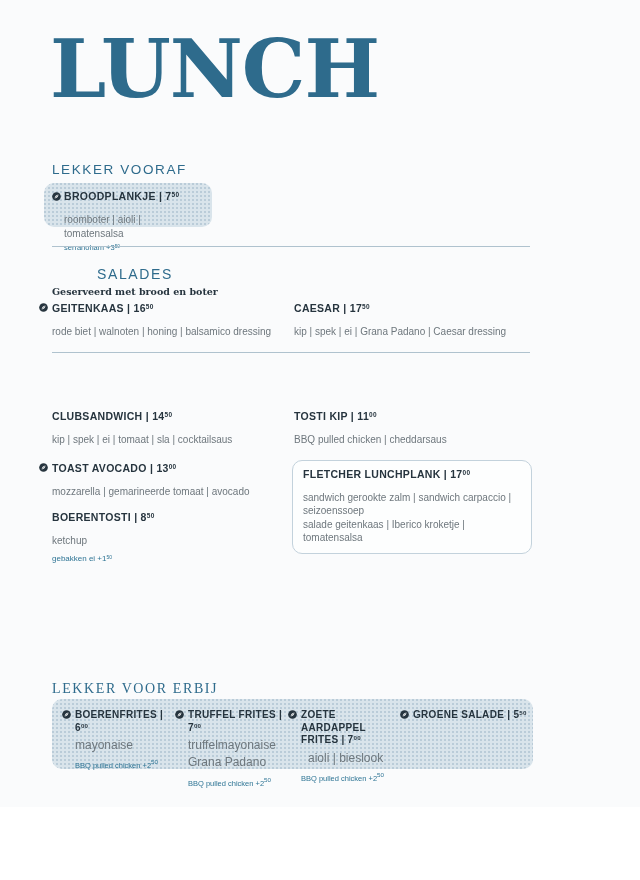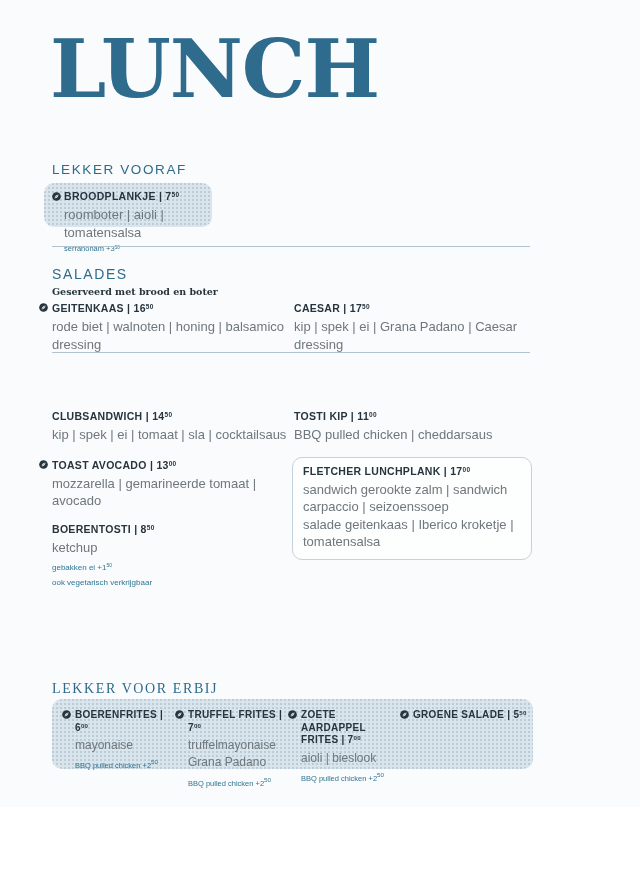--- a/index.html
+++ b/index.html
@@ -39,23 +39,23 @@
     color: #26343E;
     line-height: 1.25;
   }
   .item-name sup, .extra sup {
     font-size: 0.62em;
     position: relative;
     top: -0.45em;
     vertical-align: baseline;
   }
   .desc {
-    font-size: 13px;
+    font-size: 10px;
     color: #6E777D;
-    margin-top: 3px;
+    margin-top: 10px;
     line-height: 1.35;
   }
   .extra {
     font-size: 8px;
     color: #2F7595;
     margin-top: 5px;
     line-height: 1.4;
   }
   .blue-card {
     background-color: #D9E4EB;
@@ -111,21 +111,21 @@
     align-items: center; justify-content: center;
     gap: 2px;
   }
   .footer-veg-row { display: flex; align-items: center; gap: 4px; }
   .footer-veg-label { font-size: 9.5px; color: #2F7595; }
   .footer-note {
     font-style: italic;
     font-size: 7px;
     color: #47545E;
   }
-  .abs { position: absolute; }
+  .abs { position: absolute; text-align: center; }
 </style>
 </head>
 <body>
 
 <svg width="0" height="0" style="position:absolute">
   <defs>
     <g id="veg-glyph">
       <circle cx="10" cy="10" r="9.6" fill="#26343E"></circle>
       <path d="M5.8 14.4c.4-5 3.4-8.1 8.6-8.8-.3 5.3-3.5 8.4-8.6 8.8z" fill="#FDFEFE"></path>
       <path d="M6.2 14C8.6 11 11 9 13.6 6.4" stroke="#26343E" stroke-width="0.9" fill="none"></path>
@@ -180,21 +180,20 @@
       <span class="veg-icon"><svg width="9" height="9" viewBox="0 0 20 20">
             <use href="#veg-glyph"></use>
           </svg></span>
       <div class="item-name"><span>TOAST AVOCADO | 13</span><sup>00</sup></div>
       <div class="desc">mozzarella | gemarineerde tomaat | avocado</div>
     </div>
     <div class="brood-item" style="margin-top:8px;">
       <div class="item-name"><span>BOERENTOSTI | 8</span><sup>50</sup></div>
       <div class="desc">ketchup</div>
       <div class="extra"><span>gebakken ei +1</span><sup>50</sup></div>
-      <div class="extra" style="margin-top:4px;">ook vegetarisch verkrijgbaar</div>
     </div>
   </div>
 
   <div class="col-right" style="top:410px;">
     <div class="brood-item">
       <div class="item-name"><span>TOSTI KIP | 11</span><sup>00</sup></div>
       <div class="desc">BBQ pulled chicken | cheddarsaus</div>
     </div>
     <div class="lunchplank-box">
       <div class="item-name"><span>FLETCHER LUNCHPLANK | 17</span><sup>00</sup></div>
@@ -228,21 +227,21 @@
       <div class="erbij-extra" style="margin-left:13px;"><span>BBQ pulled chicken +2</span><sup>50</sup></div>
     </div>
 
     <div>
       <div class="erbij-item">
         <span class="veg-icon"><svg width="9" height="9" viewBox="0 0 20 20">
               <use href="#veg-glyph"></use>
             </svg></span>
         <div class="item-name"><span>ZOETE AARDAPPEL FRITES | 7</span><sup>00</sup></div>
       </div>
-      <div class="erbij-desc" style="margin-left:13px;">aioli | bieslook</div>
+      <div class="erbij-desc" style="margin-left:20px;">aioli | bieslook</div>
       <div class="erbij-extra" style="margin-left:13px;"><span>BBQ pulled chicken +2</span><sup>50</sup></div>
     </div>
 
     <div>
       <div class="erbij-item">
         <span class="veg-icon"><svg width="9" height="9" viewBox="0 0 20 20">
               <use href="#veg-glyph"></use>
             </svg></span>
         <div class="item-name"><span>GROENE SALADE | 5</span><sup>50</sup></div>
       </div>

